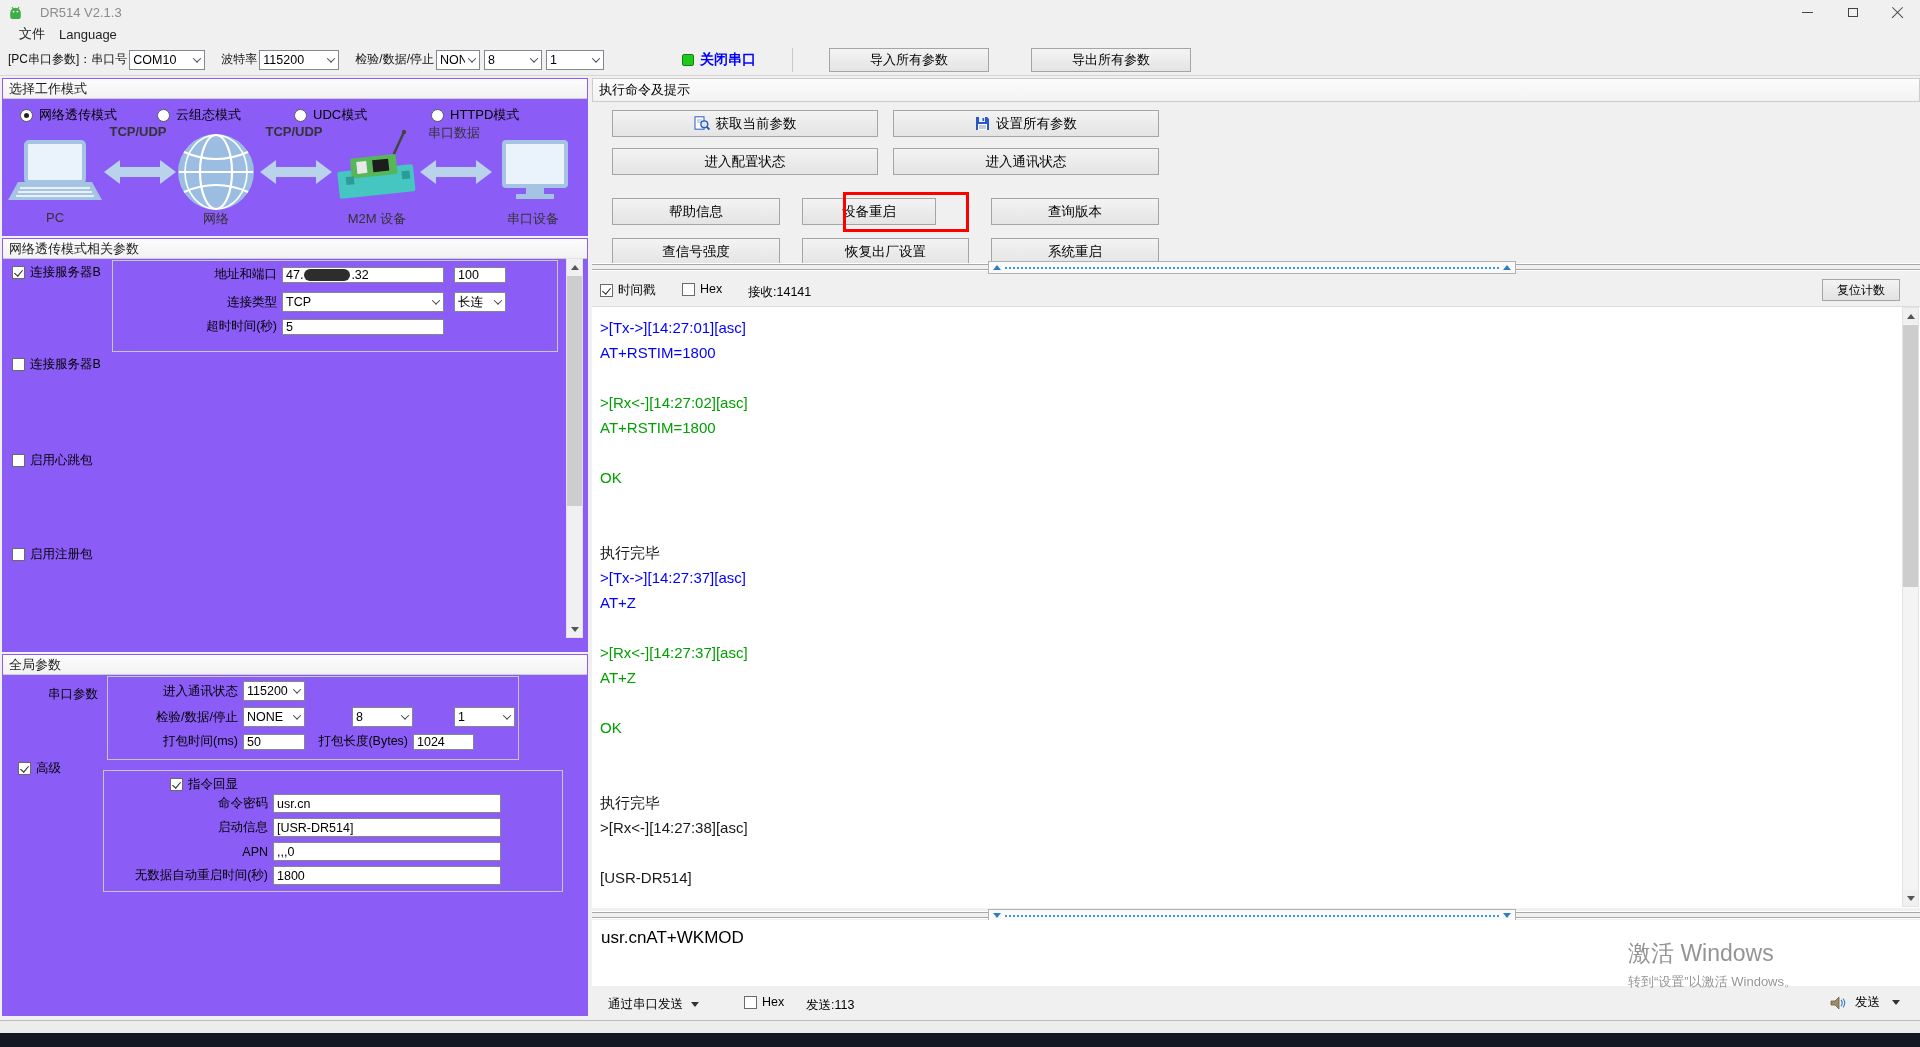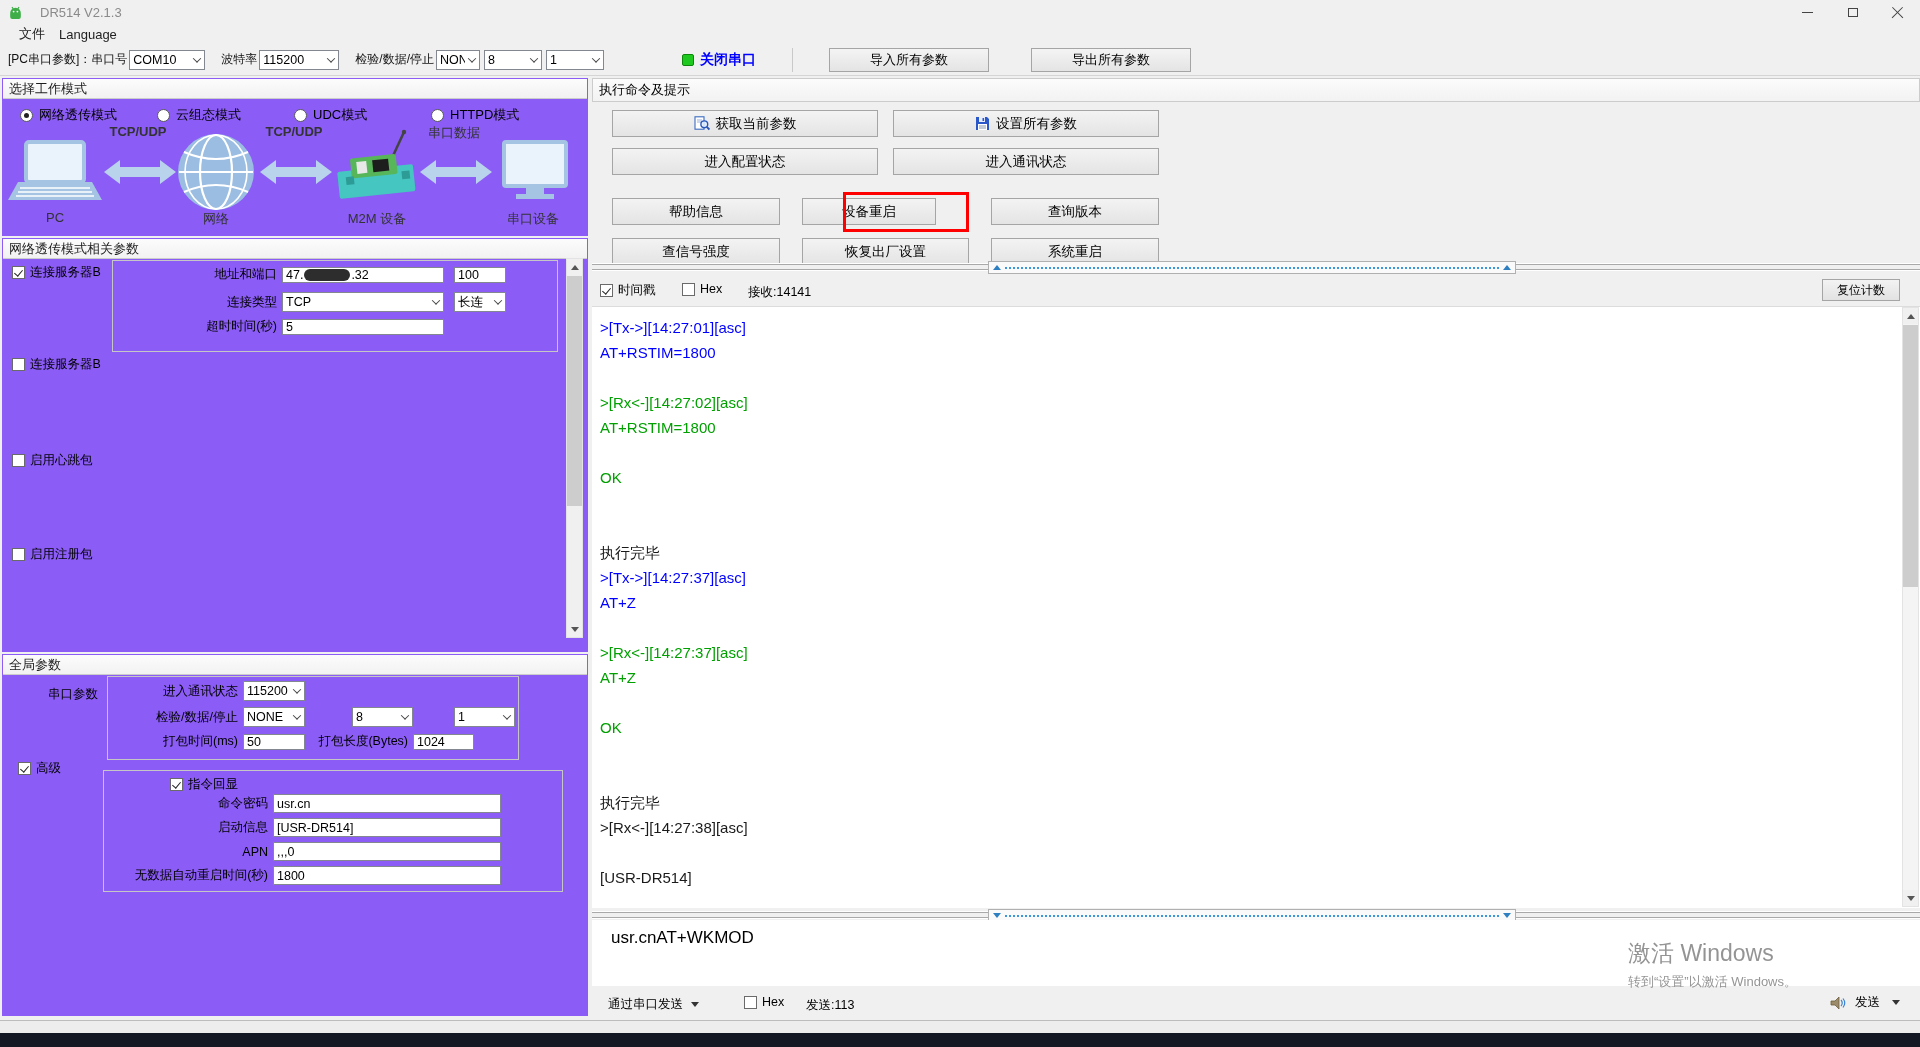--- a/index.html
+++ b/index.html
@@ -74,21 +74,21 @@
 
 .recv-count,.send-count{font-size:12.5px;white-space:nowrap}
 .small-btn{position:absolute;background:linear-gradient(#f3f3f3,#e2e2e2);border:1px solid #a5a5a5;font-size:12px;display:flex;align-items:center;justify-content:center}
 .logarea{position:absolute;left:592px;top:306px;width:1328px;height:602px;background:#fff;border-top:1px solid #dcdcdc;overflow:hidden}
 .log-lines{padding:8px 24px 0 8px}
 .log-line{font-size:15px;line-height:25px;white-space:pre}
 .c-tx{color:var(--tx)}
 .c-rx{color:var(--rx)}
 .c-info{color:var(--info)}
 .sendarea{position:absolute;left:592px;top:920px;width:1328px;height:66px;background:#fff}
-.send-text{padding:8px 0 0 19px;font-size:17px;color:#000}
+.send-text{padding:8px 0 0 9px;font-size:17px;color:#000}
 .sendbar{position:absolute;left:592px;top:986px;width:1328px;height:34px;background:#f0f0f0}
 .flat-btn{display:flex;align-items:center;gap:8px;font-size:12.5px}
 .tri-down-s{width:0;height:0;border-left:4px solid transparent;border-right:4px solid transparent;border-top:5px solid #333}
 
 
 .vsb{position:absolute;width:17px;background:#f0f0f0;border:1px solid #e3e3e3}
 .vsb .sb-arr{position:absolute;left:0;width:15px;height:16px;display:flex;align-items:center;justify-content:center;background:#f0f0f0}
 .sb-tri-up{width:0;height:0;border-left:4px solid transparent;border-right:4px solid transparent;border-bottom:5px solid #555}
 .sb-tri-down{width:0;height:0;border-left:4px solid transparent;border-right:4px solid transparent;border-top:5px solid #555}
 .sb-thumb{position:absolute;left:0;width:15px;background:#cdcdcd}

